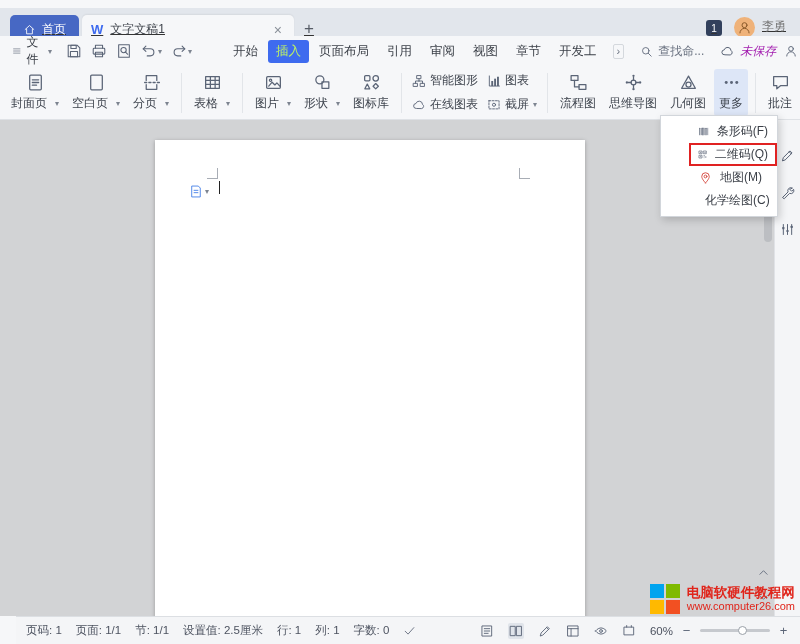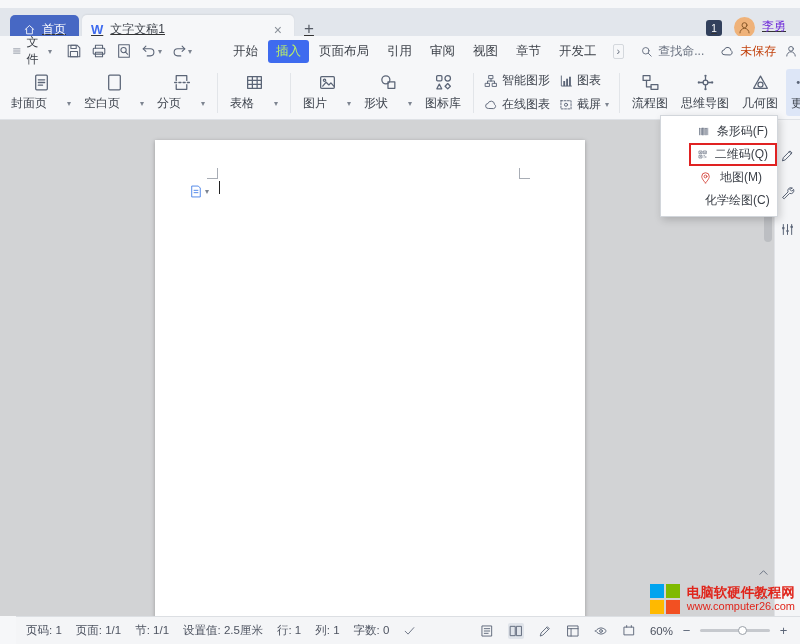--- a/index.html
+++ b/index.html
@@ -16,42 +16,42 @@
   .home-tab svg { stroke:#fff; }
   .doc-tab { height:29px; margin-left:3px; width:212px; background:#f6f7f9; border-radius:5px 5px 0 0; display:flex; align-items:center; padding:0 9px; gap:7px; box-shadow:0 -1px 2px rgba(0,0,0,.06); }
   .wicon { color:#3e6bef; font-weight:bold; font-size:13px; }
   .doc-tab .title { flex:1; color:#3a3f47; }
   .closex { color:#8a9099; font-size:14px; line-height:1; cursor:pointer; padding:2px 3px; }
   .newtab { margin:0 0 5px 10px; font-size:17px; color:#565c66; cursor:pointer; }
   .tb-spacer { flex:1; }
   .badge { width:16px; height:16px; margin-bottom:8px; background:#32405c; color:#fff; font-size:10px; border-radius:3px; display:flex; align-items:center; justify-content:center; }
   .avatar { width:21px; height:21px; margin:0 7px 6px 12px; border-radius:50%; background:#efb279; display:flex; align-items:center; justify-content:center; overflow:hidden; }
   .avatar svg { stroke:#8a5a2b; }
-  .uname { margin:0 14px 9px 0; color:#6d28d9; }
+  .uname { margin:0 14px 9px 0; color:#737373; }
 
   
   .menubar { position:absolute; top:36px; left:0; right:0; height:30px; background:#f6f7f9; display:flex; align-items:center; padding:0 8px; gap:8px; }
   .file-menu { display:flex; align-items:center; gap:5px; padding:0 4px; cursor:pointer; color:#3a3f47; }
   .qa { display:flex; align-items:center; gap:9px; margin-left:2px; }
   .qa .qbtn { display:flex; align-items:center; gap:1px; cursor:pointer; }
   .caret { font-size:8px; color:#7d8490; }
   .vdiv { width:1px; height:14px; background:#cdd1d7; }
   .rtabs { display:flex; align-items:flex-end; gap:2px; margin-left:17px; }
   .rtab { padding:3px 8px; border-radius:3px; color:#3a3f47; cursor:pointer; white-space:nowrap; font-size:12.5px; }
   .rtab.active { background:#3e6bef; color:#bef264; }
   .tab-ovf { font-size:11px; color:#6a7280; border:1px solid #d4d8dd; border-radius:2px; padding:0 3px; line-height:13px; cursor:pointer; }
   .mb-spacer { flex:1; }
   .searchbox { display:flex; align-items:center; gap:5px; color:#6a7280; cursor:pointer; white-space:nowrap; }
-  .mstate { display:flex; align-items:center; gap:5px; color:#c2410c; cursor:pointer; white-space:nowrap; }
+  .mstate { display:flex; align-items:center; gap:5px; color:#a21caf; cursor:pointer; white-space:nowrap;font-style:italic; }
 
   
   .ribbon { position:absolute; top:66px; left:0; right:0; height:54px; background:#f6f7f9; border-bottom:1px solid #dfe2e6; display:flex; align-items:center; padding:0 6px; gap:3px; overflow:hidden; }
   .rdiv { width:1px; height:40px; background:#e2e5e9; margin:0 4px; flex:none; }
   .rlg { display:flex; flex-direction:column; align-items:center; gap:3px; padding:4px 5px; border-radius:3px; cursor:pointer; flex:none; }
-  .rlg .lbl { display:flex; align-items:center; gap:20px; color:#3d434d; white-space:nowrap; }
+  .rlg .lbl { display:flex; align-items:center; gap:8px; color:#3d434d; white-space:nowrap; }
   .rlg.sel { background:#dde6f7; }
   .rcol { display:flex; flex-direction:column; gap:3px; flex:none; }
   .rsm { display:flex; align-items:center; gap:4px; padding:2px 3px; border-radius:3px; cursor:pointer; color:#3d434d; white-space:nowrap; }
 
   
   .dropdown { position:absolute; left:660px; top:115px; width:118px; background:#fff; border:1px solid #d2d6db; box-shadow:2px 3px 8px rgba(0,0,0,.18); padding:4px 0; z-index:100; }
   .dd-item { height:23px; display:flex; align-items:center; gap:7px; padding:0 9px; cursor:pointer; color:#3a3f47; white-space:nowrap;margin-left:28px; }
   .dd-item.hl { box-shadow:0 0 0 2px #e02222 inset; }
 
   

